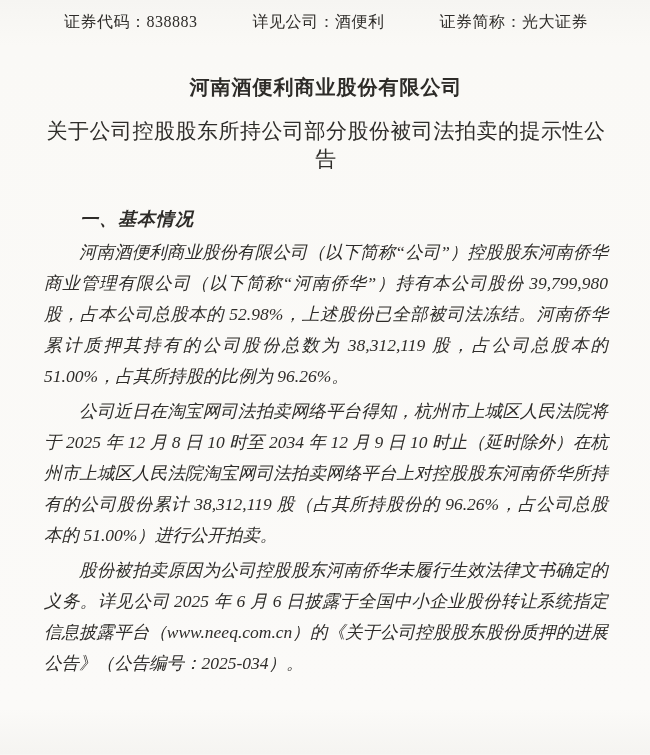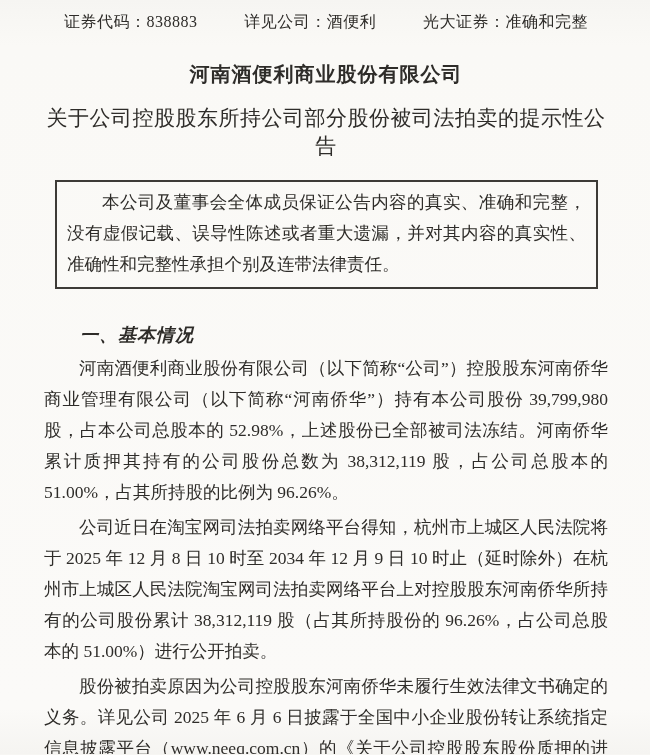--- a/index.html
+++ b/index.html
@@ -25,21 +25,21 @@
     font-size: 16px;
     padding: 0 20px 0 20px;
     white-space: nowrap;
   }
   .header-item { letter-spacing: 0.5px; }
   .title-company {
     text-align: center;
     font-weight: bold;
     font-size: 20px;
     letter-spacing: 1px;
-    margin-top: 28px;
+    margin-top: 41px;
   }
   .title-subject {
     text-align: center;
     font-weight: normal;
     font-size: 21px;
     letter-spacing: 0.5px;
     margin-top: 16px;
   }
   .declaration-box {
     border: 2px solid #3d3b37;
@@ -57,41 +57,39 @@
     text-indent: 2em;
     letter-spacing: 1px;
     font-style: italic;
   }
   .body-para {
     font-size: 17.5px;
     line-height: 31px;
     text-indent: 2em;
     text-align: justify;
     margin: 4px 0 0 0;
+    font-style: italic;
   }
   .body-para:first-of-type { margin-top: 6px; }
 </style>
 </head>
 <body>
 
 <div class="page">
 
   <div class="header-row">
     <span class="header-item"><span>证券代码：</span><span>838883</span></span>
     <span class="header-item"><span>详见公司：</span><span>酒便利</span></span>
-    <span class="header-item"><span>光大证券：</span><span>准确和完整</span></span>
+    <span class="header-item"><span>证券简称：</span><span>光大证券</span></span>
   </div>
 
   <div class="title-company">河南酒便利商业股份有限公司</div>
 
   <div class="title-subject">关于公司控股股东所持公司部分股份被司法拍卖的提示性公告</div>
 
-  <div class="declaration-box">
-    <span>本公司及董事会全体成员保证公告内容的真实、准确和完整，没有虚假记载、误导性陈述或者重大遗漏，并对其内容的真实性、准确性和完整性承担个别及连带法律责任。</span>
-  </div>
 
   <div class="section-heading">一、基本情况</div>
 
   <p class="body-para">河南酒便利商业股份有限公司（以下简称“公司”）控股股东河南侨华商业管理有限公司（以下简称“河南侨华”）持有本公司股份 39,799,980 股，占本公司总股本的 52.98%，上述股份已全部被司法冻结。河南侨华累计质押其持有的公司股份总数为 38,312,119 股，占公司总股本的 51.00%，占其所持股的比例为 96.26%。</p>
 
   <p class="body-para">公司近日在淘宝网司法拍卖网络平台得知，杭州市上城区人民法院将于 2025 年 12 月 8 日 10 时至 2034 年 12 月 9 日 10 时止（延时除外）在杭州市上城区人民法院淘宝网司法拍卖网络平台上对控股股东河南侨华所持有的公司股份累计 38,312,119 股（占其所持股份的 96.26%，占公司总股本的 51.00%）进行公开拍卖。</p>
 
   <p class="body-para">股份被拍卖原因为公司控股股东河南侨华未履行生效法律文书确定的义务。详见公司 2025 年 6 月 6 日披露于全国中小企业股份转让系统指定信息披露平台（www.neeq.com.cn）的《关于公司控股股东股份质押的进展公告》（公告编号：2025-034）。</p>
 
 </div>

